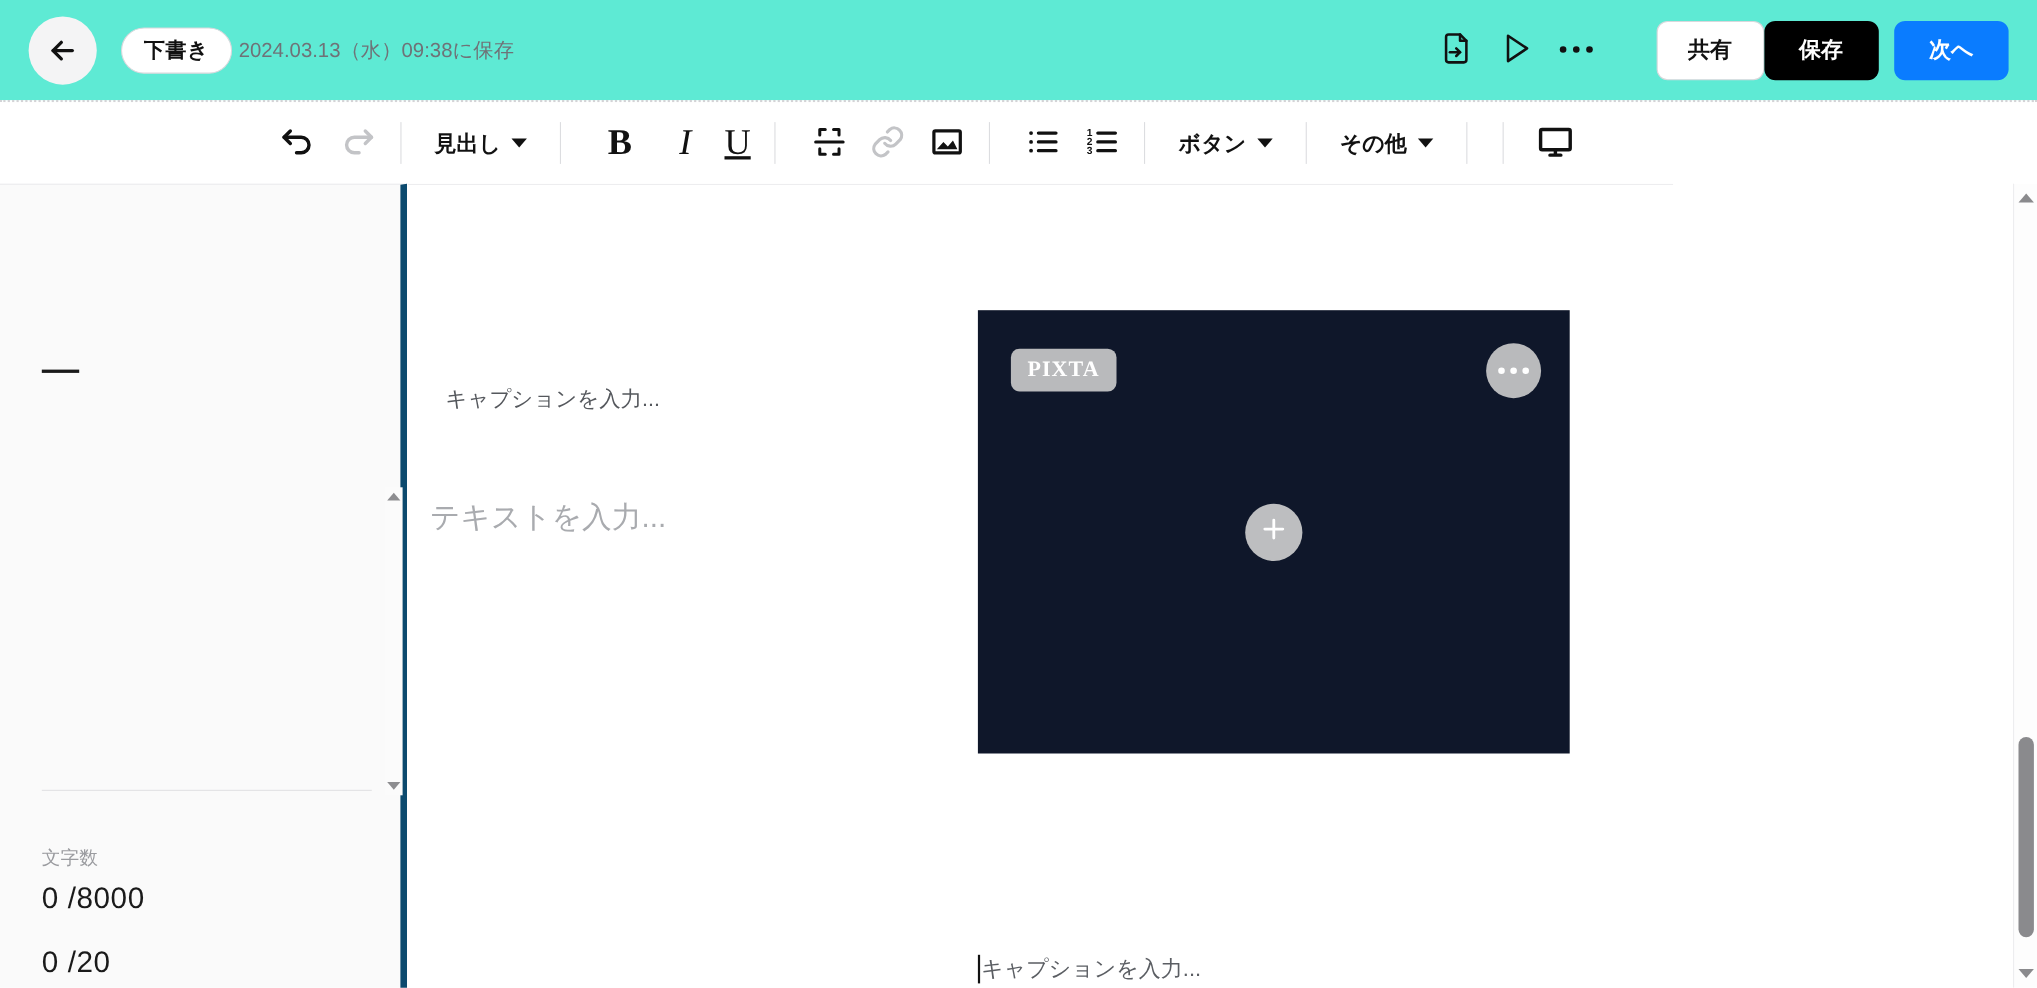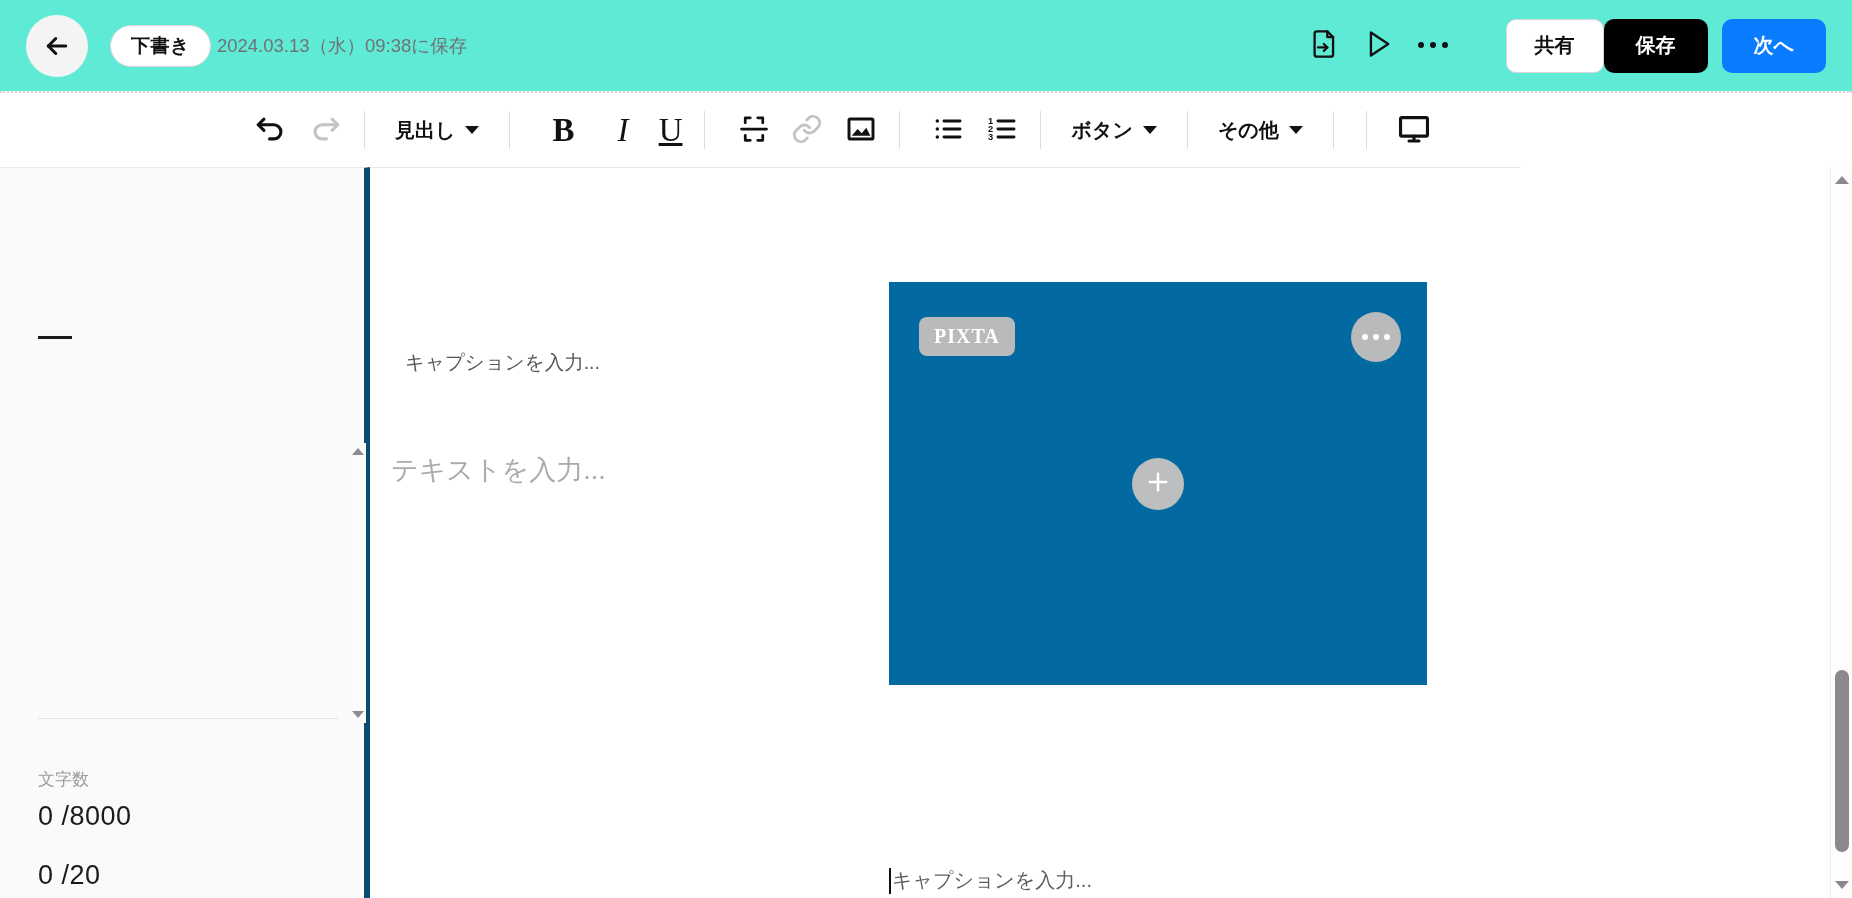--- a/index.html
+++ b/index.html
@@ -125,21 +125,21 @@
     position: absolute; top: 182px; left: 34px;
     font-size: 19.5px; color: #55585d;
   }
   .text-placeholder {
     position: absolute; top: 285px; left: 20px;
     font-size: 27px; color: #a9abaf;
   }
 
   .img-block {
     position: absolute; top: 115px; left: 518px;
-    width: 538px; height: 403px; background: #0369a1;
+    width: 538px; height: 403px; background: #0f172a;
   }
   .pixta-badge {
     position: absolute; top: 35px; left: 30px;
     background: #b9babc; color: #fff; border-radius: 8px;
     padding: 8px 15px; font-size: 20px; font-weight: 700; letter-spacing: 1px;
     font-family: "Liberation Serif", serif;
   }
   .img-dots {
     position: absolute; top: 30px; right: 26px;
     width: 50px; height: 50px; border-radius: 50%; background: #b9babc;

